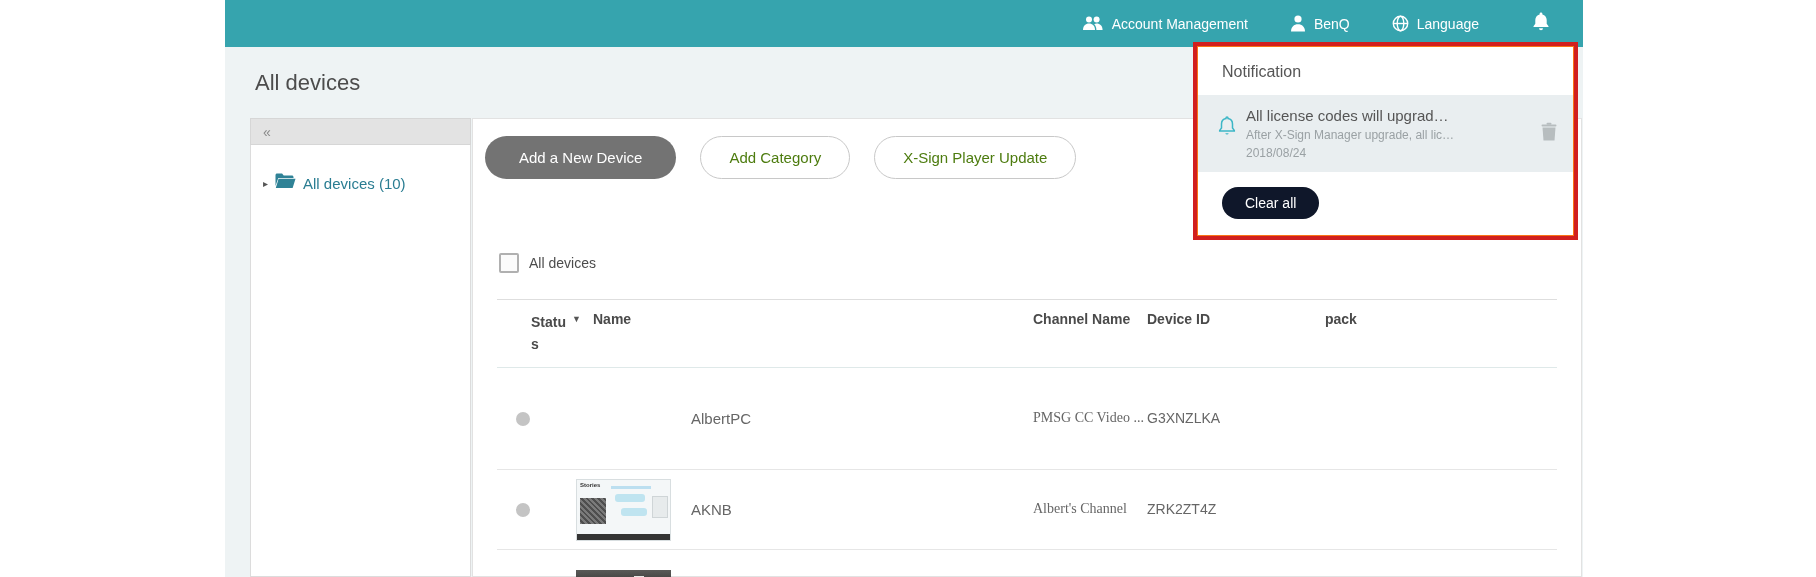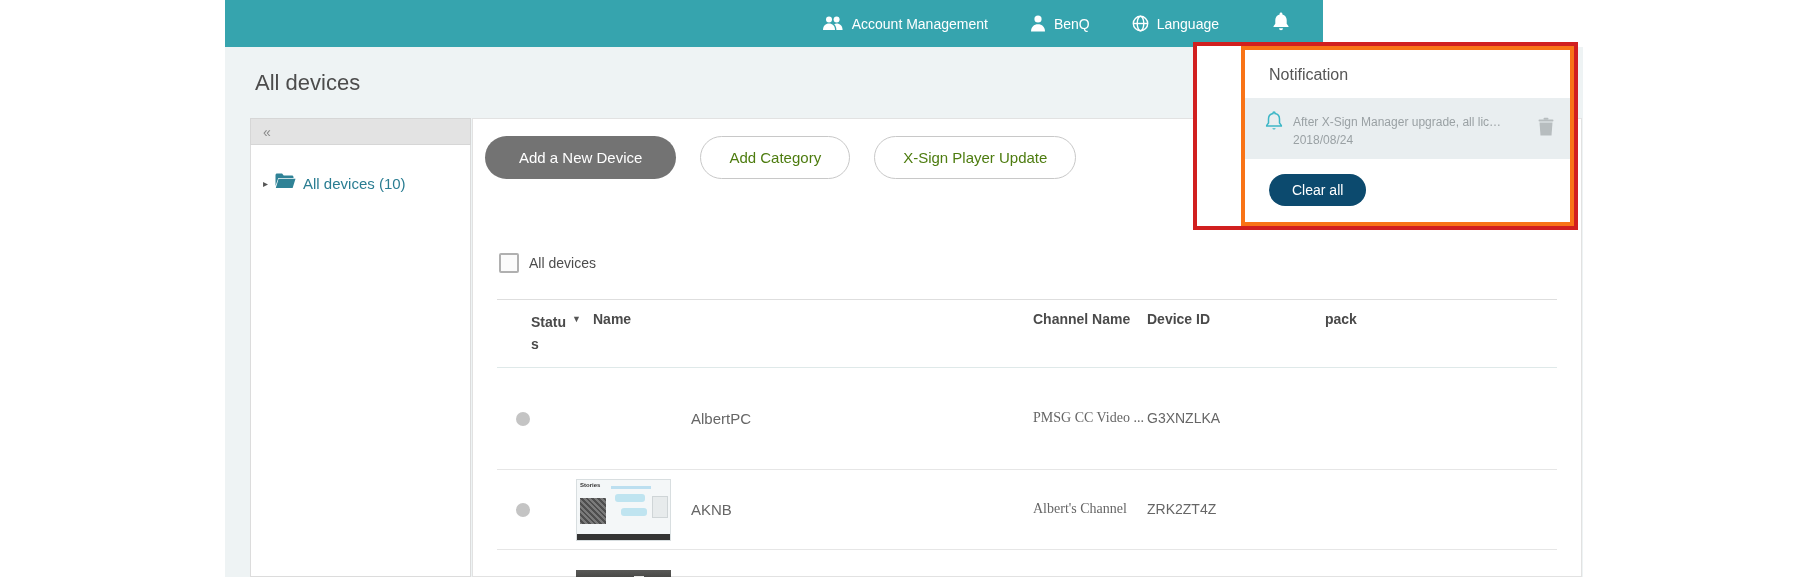--- a/index.html
+++ b/index.html
@@ -1,20 +1,20 @@
 <!DOCTYPE html>
 <html><head>
 <meta charset="utf-8">
 <style>
   * { margin:0; padding:0; box-sizing:border-box; }
   body { font-family:"Liberation Sans", sans-serif; background:#ffffff; }
   #page { position:relative; width:1816px; height:577px; overflow:hidden; background:#ffffff; }
 
   
-  .header { position:absolute; left:225px; top:0; width:1098px; height:47px;
+  .header { position:absolute; left:225px; top:0; width:1358px; height:47px;
             background:#36a4ae; display:flex; align-items:center; justify-content:flex-end; }
   .nav-item { display:flex; align-items:center; gap:8px; color:#ffffff; font-size:14px;
               margin-right:42px; cursor:pointer; }
   .nav-item svg { display:block; }
   .bell-btn { margin-right:34px; margin-left:12px; cursor:pointer; }
 
   
   .content-bg { position:absolute; left:225px; top:47px; width:1358px; height:530px; background:#eef3f4; }
 
   .page-title { position:absolute; left:255px; top:70px; font-size:22px; color:#4c4c4c; }
@@ -81,30 +81,30 @@
   .sb1 { left:38px; top:14px; width:30px; height:8px; }
   .sb2 { left:44px; top:28px; width:26px; height:8px; }
   .stories-line { position:absolute; left:34px; top:6px; width:40px; height:3px; background:#bcdff0; }
   .stories-bar { position:absolute; left:0; bottom:0; width:100%; height:6px; background:#343434; }
   .stories-side { position:absolute; right:2px; top:16px; width:16px; height:22px; background:#e7ebec; border:1px solid #cfd5d7; }
   .thumb-dark { background:linear-gradient(180deg,#5a5a58 0%,#2e2e2c 30%,#1f1f1e 100%); position:relative; }
   .dark-speck { position:absolute; left:58px; top:6px; width:10px; height:8px; background:#e8e8e6; }
 
   
   .notif-frame { position:absolute; left:1193px; top:42px; width:385px; border:4px solid #d11f1f; background:#ffffff; z-index:10; }
-  .notif-inner { border:4px solid #f97316; background:#ffffff;margin-left:44px; }
+  .notif-inner { border:1px solid #f97316; background:#ffffff; }
   .notif-title { padding:16px 0 14px 24px; font-size:16px; color:#555; }
   .notif-item { background:#e9eef0; display:flex; align-items:center; padding:12px 16px 12px 14px; cursor:pointer; }
   .notif-bell { flex:0 0 auto; margin:0 10px 12px 6px; align-self:center; }
   .notif-texts { width:258px; overflow:hidden; }
   .notif-item-title { font-size:15px; color:#555; white-space:nowrap; overflow:hidden; }
   .notif-item-body { font-size:12px; color:#9aa1a4; white-space:nowrap; overflow:hidden; margin-top:4px; }
   .notif-item-date { font-size:12px; color:#9aa1a4; margin-top:4px; }
   .trash { margin-left:auto; cursor:pointer; }
-  .clear-all { display:inline-block; margin:15px 0 16px 24px; background:#0c4a6e; color:#ffffff;
+  .clear-all { display:inline-block; margin:15px 0 16px 24px; background:#0f172a; color:#ffffff;
                font-size:14px; padding:8px 23px; border-radius:18px; border:none; cursor:pointer;
                font-family:"Liberation Sans", sans-serif; }
 </style>
 </head>
 <body>
 
 <div id="page">
 
   <div class="header">
     <div class="nav-item">
@@ -228,20 +228,21 @@
     <div class="notif-inner">
       <div class="notif-title">Notification</div>
       <div class="notif-item">
         <span class="notif-bell">
           <svg width="18" height="21" viewBox="0 0 18 21" fill="none" stroke="#3cb6c6" stroke-width="1.5">
               <path d="M9 2c.6 0 1 .4 1 1v.5c2.8.5 4.5 2.7 4.5 5.5v4l1.8 2.4v.6H1.7v-.6L3.5 13V9c0-2.8 1.7-5 4.5-5.5V3c0-.6.4-1 1-1z"></path>
               <path d="M7.3 18.2a1.8 1.8 0 0 0 3.4 0" fill="#3cb6c6" stroke="none"></path>
             </svg>
         </span>
         <div class="notif-texts">
+          <div class="notif-item-title">All license codes will upgrad…</div>
           <div class="notif-item-body">After X-Sign Manager upgrade, all lic…</div>
           <div class="notif-item-date">2018/08/24</div>
         </div>
         <span class="trash">
           <svg width="16" height="19" viewBox="0 0 16 19">
               <path d="M1.5 5.5h13l-1 13h-11z" fill="#b7bdbf"></path>
               <rect x="0.5" y="2.5" width="15" height="2" rx="1" fill="#b7bdbf"></rect>
               <rect x="5.5" y="0.8" width="5" height="2" rx="1" fill="#b7bdbf"></rect>
             </svg>
         </span>

